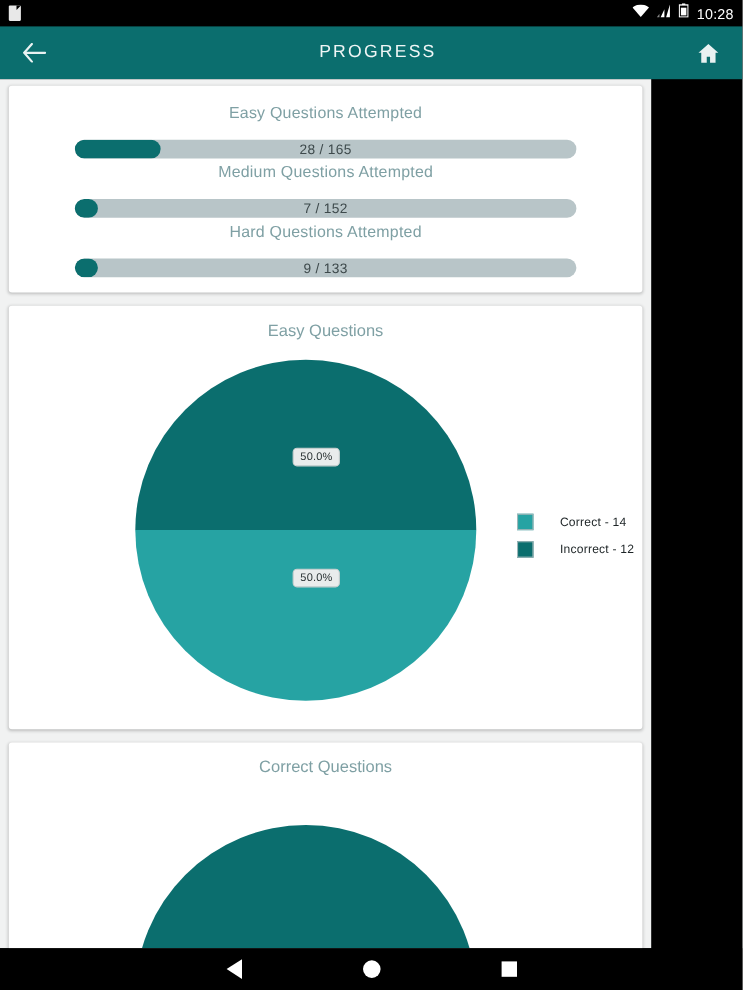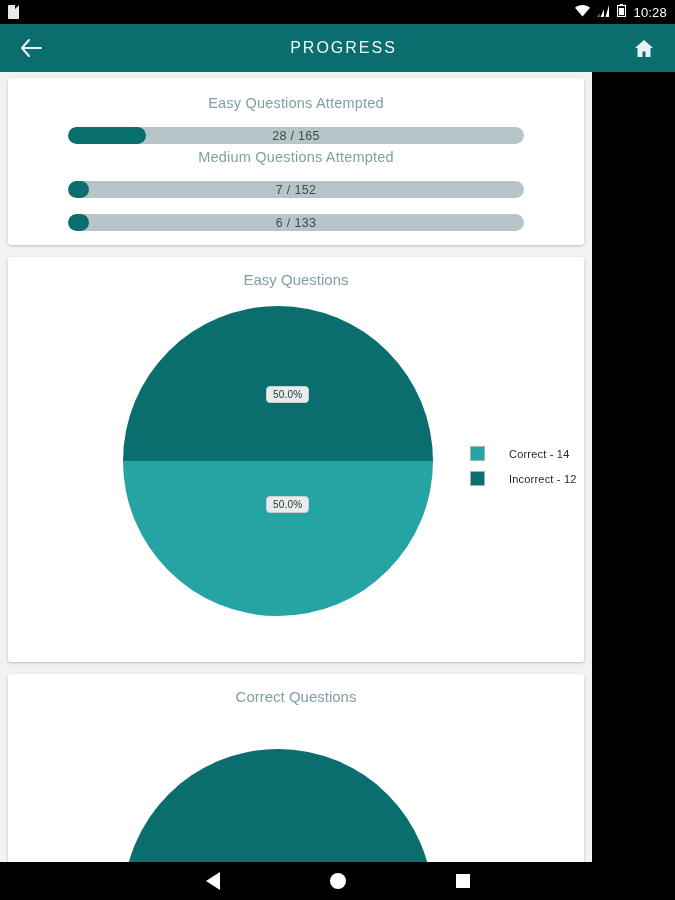--- a/index.html
+++ b/index.html
@@ -73,21 +73,21 @@
     position:absolute; left:0; top:0; bottom:0;
     background:#0b6e6e; border-radius:9px;
   }
   .prog-value{
     position:absolute; left:0; right:0; top:0; bottom:0;
     display:flex; align-items:center; justify-content:center;
     font-size:12.5px; color:#3e4a4c; letter-spacing:.3px;
   }
 
   
-  .chart-card{ padding:14px 0 28px 0; overflow:hidden; }
+  .chart-card{ padding:14px 0 8px 0; overflow:hidden; }
   .chart-title{
     text-align:center; color:#7fa0a4; font-size:15px; margin-bottom:6px;
   }
   .chart-area{ position:relative; height:340px; }
   .pie{
     position:absolute; left:115px; top:12px;
     width:310px; height:310px; border-radius:50%;
   }
   .pct-pill{
     position:absolute;
@@ -178,23 +178,24 @@
       <div class="prog-fill" id="fill0" style="width: 17%;"></div>
       <div class="prog-value">28 / 165</div>
     </div>
 
     <div class="prog-label">Medium Questions Attempted</div>
     <div class="prog-track">
       <div class="prog-fill" id="fill1" style="width: 4.6%;"></div>
       <div class="prog-value">7 / 152</div>
     </div>
 
+    <div class="prog-label">Hard Questions Attempted</div>
     <div class="prog-track">
       <div class="prog-fill" id="fill2" style="width: 4.5%;"></div>
-      <div class="prog-value">6 / 133</div>
+      <div class="prog-value">9 / 133</div>
     </div>
   </div>
 
   <div class="card chart-card">
     <div class="chart-title">Easy Questions</div>
     <div class="chart-area">
       <div class="pie" id="pie-easy" style="background: linear-gradient(rgb(11, 110, 110) 0px, rgb(11, 110, 110) 50%, rgb(38, 163, 163) 50%, rgb(38, 163, 163) 100%);"></div>
       <div class="pct-pill" style="left:258px; top:92px;">50.0%</div>
       <div class="pct-pill" style="left:258px; top:202px;">50.0%</div>
 

